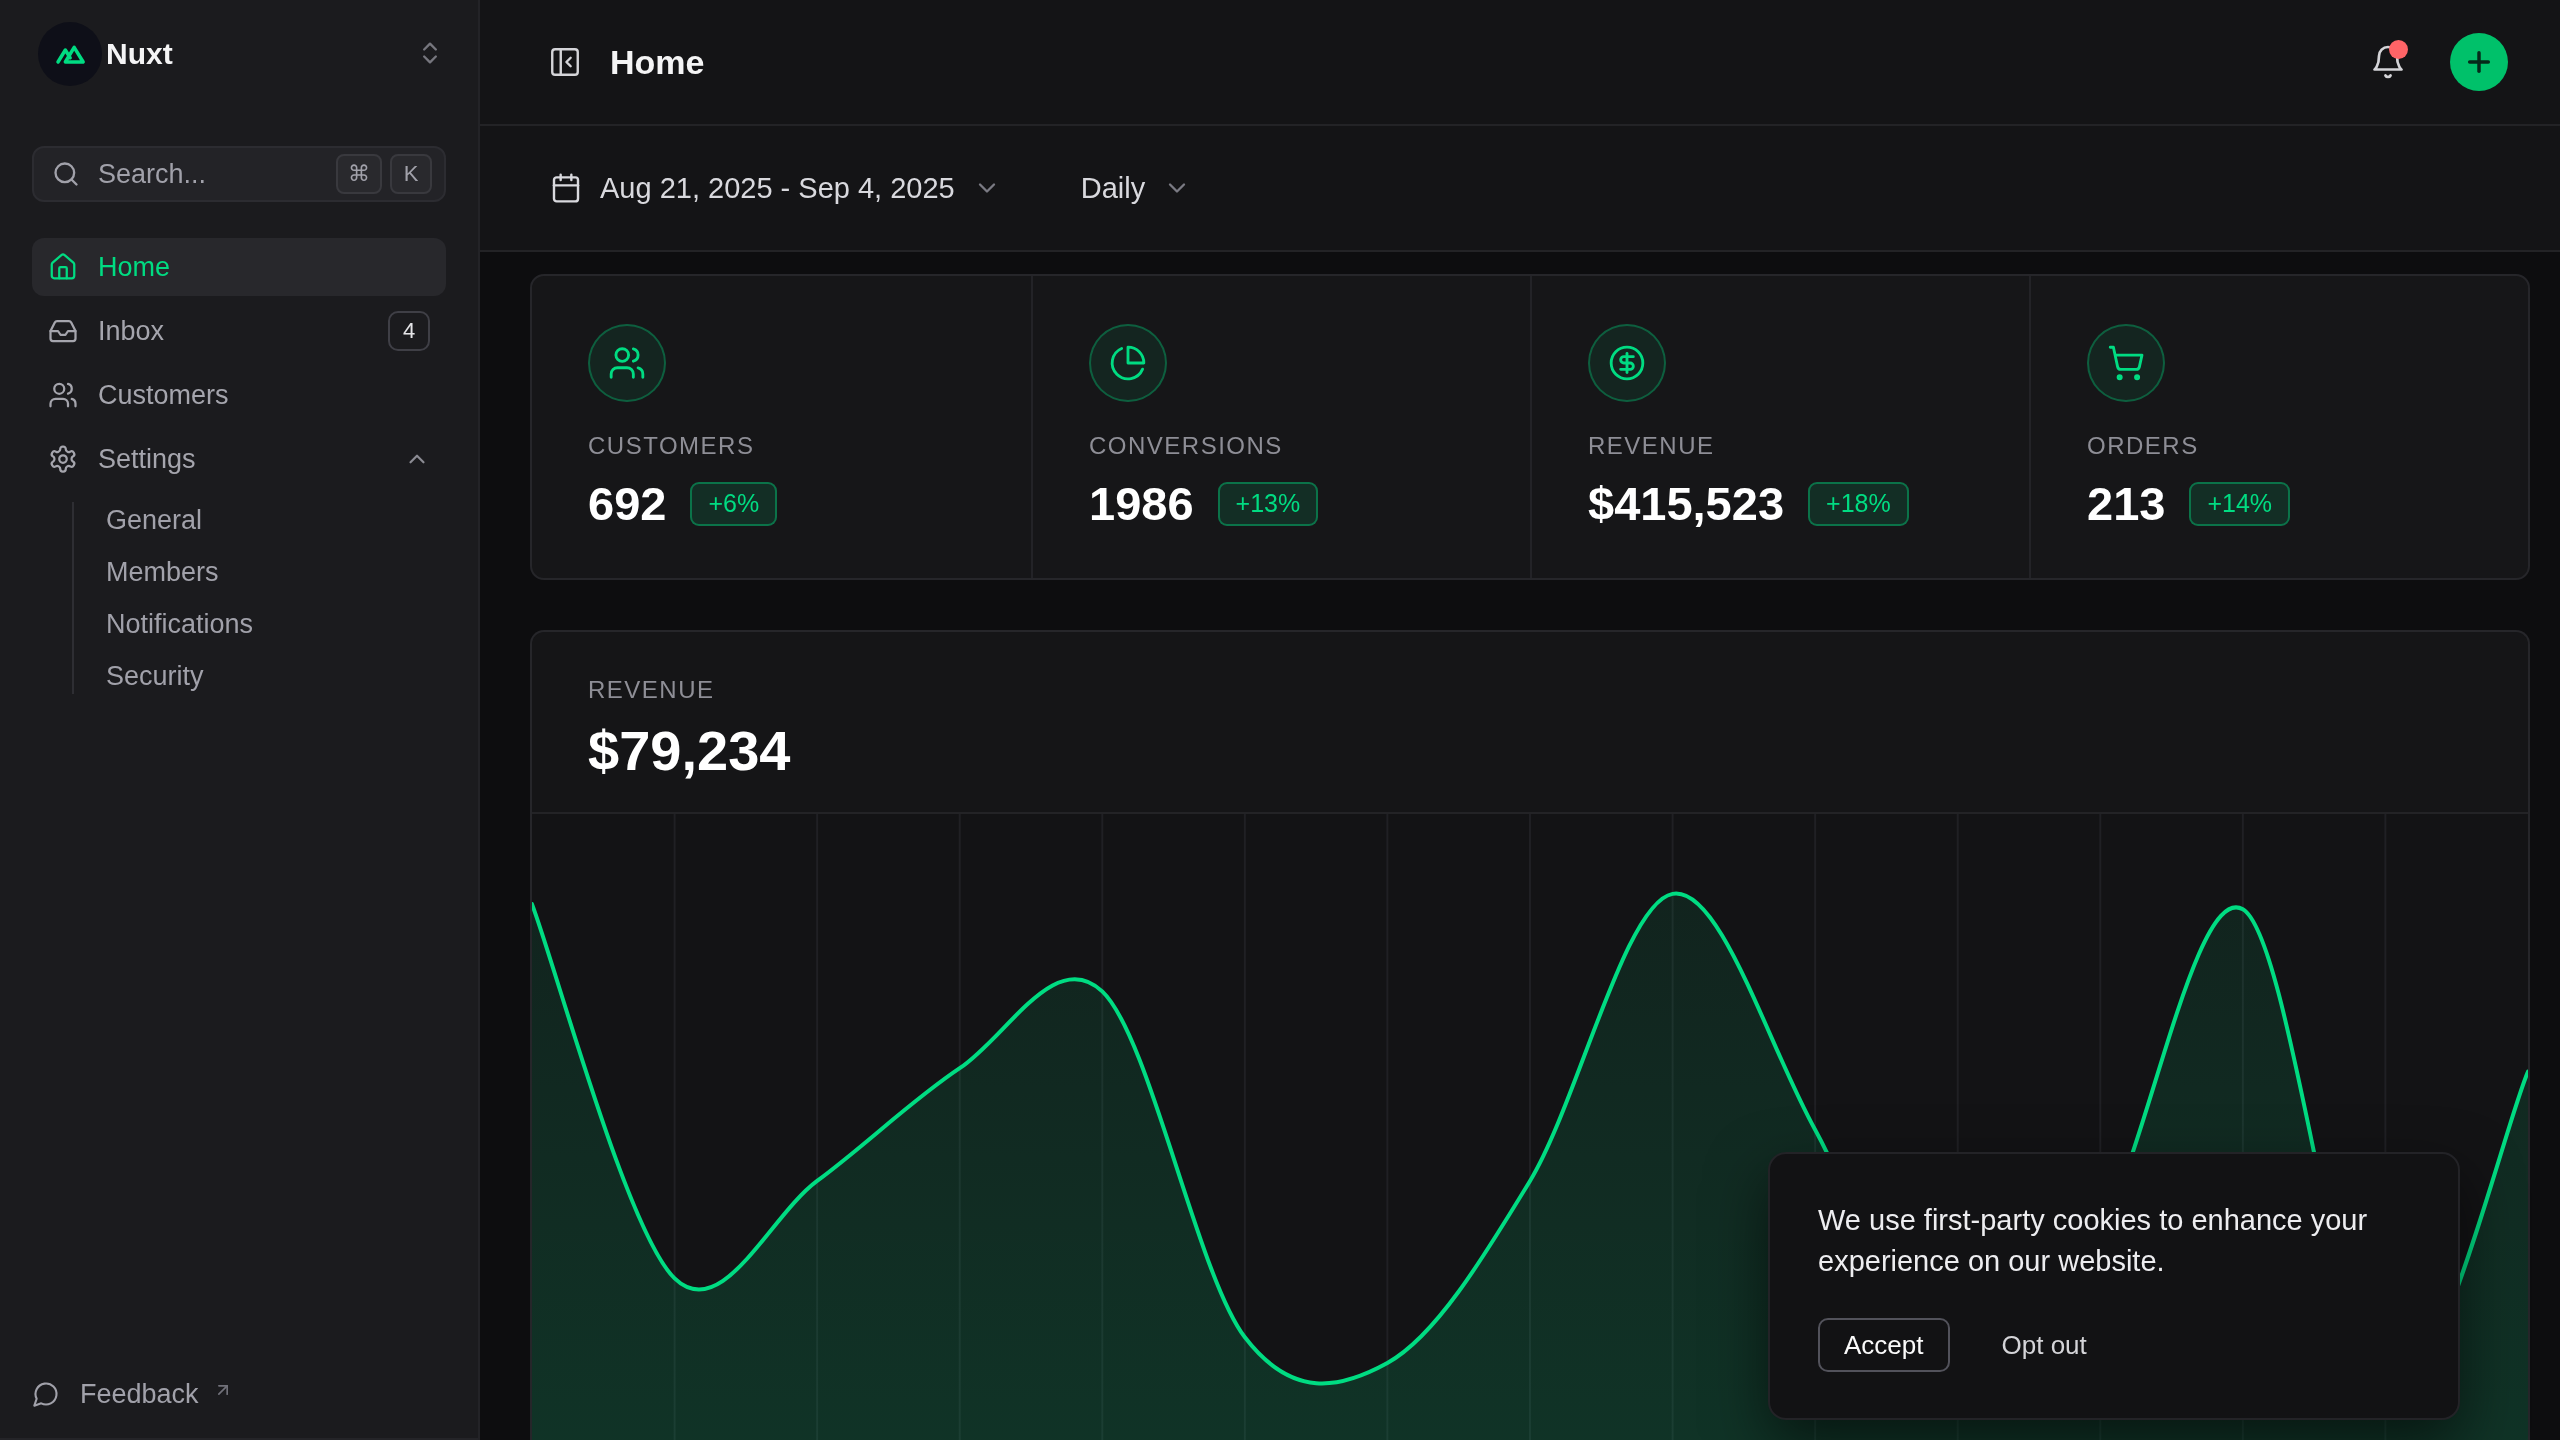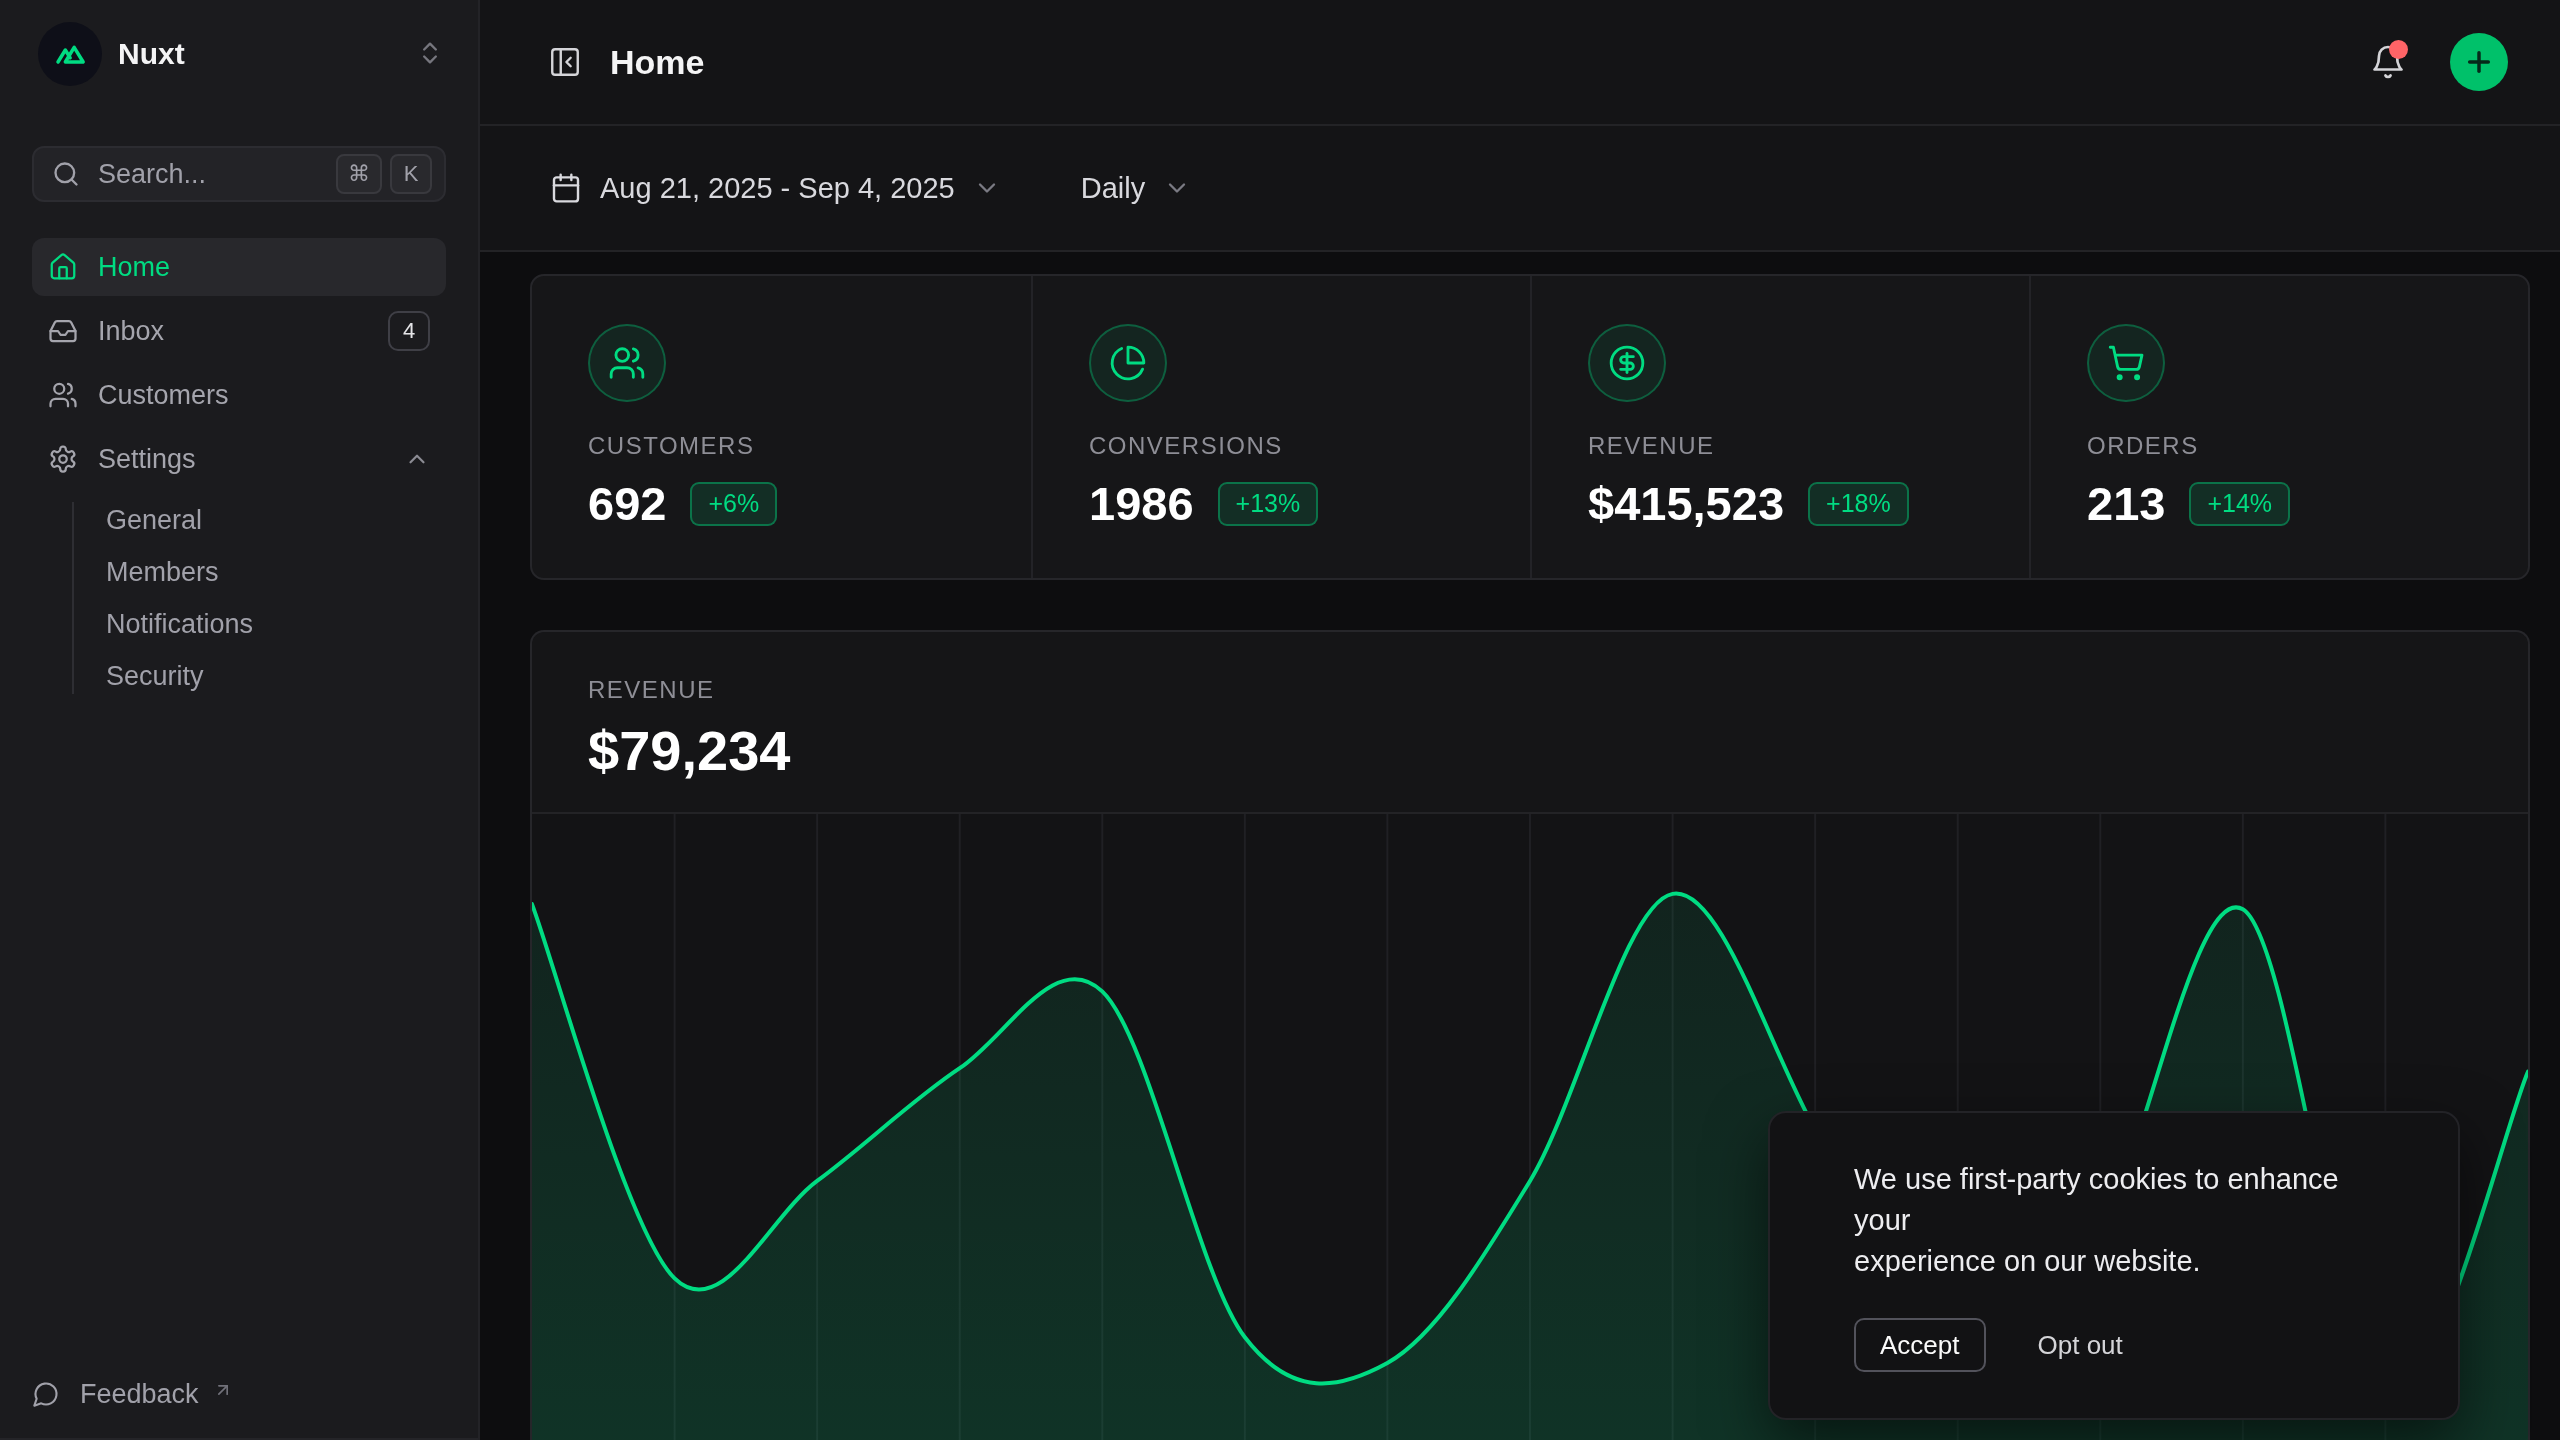--- a/index.html
+++ b/index.html
@@ -8,21 +8,21 @@
     width:2560px; height:1440px; overflow:hidden;
     background:#0d0d0f; color:#f4f4f5;
     font-family:"Liberation Sans", sans-serif;
   }
   .app { display:flex; width:2560px; height:1440px; }
 
   
   .sidebar { width:480px; flex:0 0 480px; background:#1b1b1e; border-right:2px solid #232327;
              display:flex; flex-direction:column; }
   .logo-row { height:108px; display:flex; align-items:center; justify-content:space-between; padding:0 28px 0 32px; }
-  .team-btn { display:flex; align-items:center; gap:16px; background:none; border:none; color:#f4f4f5;
+  .team-btn { display:flex; align-items:center; gap:4px; background:none; border:none; color:#f4f4f5;
               font-size:30px; font-weight:600; font-family:inherit; cursor:pointer; }
   .logo-circle { width:64px; height:64px; border-radius:50%; background:#0e0f18;
                  display:flex; align-items:center; justify-content:center; }
   .logo-circle svg { width:40px; height:40px; }
   .chevrons-btn { background:none; border:none; color:#76767e; cursor:pointer; padding:6px; }
   .chevrons-btn svg { width:28px; height:28px; }
 
   .search-box { margin:38px 32px 36px; height:56px; border-radius:12px; background:#232327;
                 border:2px solid #2c2c31; display:flex; align-items:center; gap:18px;
                 padding:0 12px 0 18px; color:#a1a1aa; font-size:27px; cursor:text; }
@@ -104,21 +104,21 @@
   .revenue-card { margin-top:50px; flex:1; min-height:0; background:#151517; border:2px solid #26262a;
                   border-bottom:none; border-radius:14px 14px 0 0; display:flex; flex-direction:column; overflow:hidden; }
   .rev-header { height:180px; flex:0 0 180px; padding:44px 0 0 56px; }
   .rev-label { font-size:24px; letter-spacing:1.5px; color:#8e8e96; font-weight:500; }
   .rev-total { margin-top:14px; font-size:56px; font-weight:700; color:#ffffff; }
   .chart-wrap { flex:1; min-height:0; position:relative; background:#131315; border-top:2px solid #232326; }
   .chart-wrap svg.chart { position:absolute; inset:0; width:100%; height:100%; display:block; }
 
   .cookie-banner { position:absolute; right:100px; bottom:20px; width:692px; z-index:5;
                    background:#121214; border:2px solid #232327; border-radius:18px;
-                   padding:46px 84px 46px; box-shadow:0 24px 60px rgba(0,0,0,.55); }
+                   padding:46px 48px 46px; box-shadow:0 24px 60px rgba(0,0,0,.55); }
   .cookie-text { font-size:29px; line-height:41px; color:#ededf0; }
   .cookie-actions { margin-top:36px; display:flex; align-items:center; gap:46px; }
   .accept-btn { height:54px; padding:0 24px; border-radius:10px; background:transparent;
                 border:2px solid #52525b; color:#fafafa; font-size:26px; font-family:inherit; cursor:pointer; }
   .optout-btn { background:none; border:none; color:#d4d4d8; font-size:26px; font-family:inherit; cursor:pointer; }
 </style>
 </head>
 <body>
 
 <div class="app">

